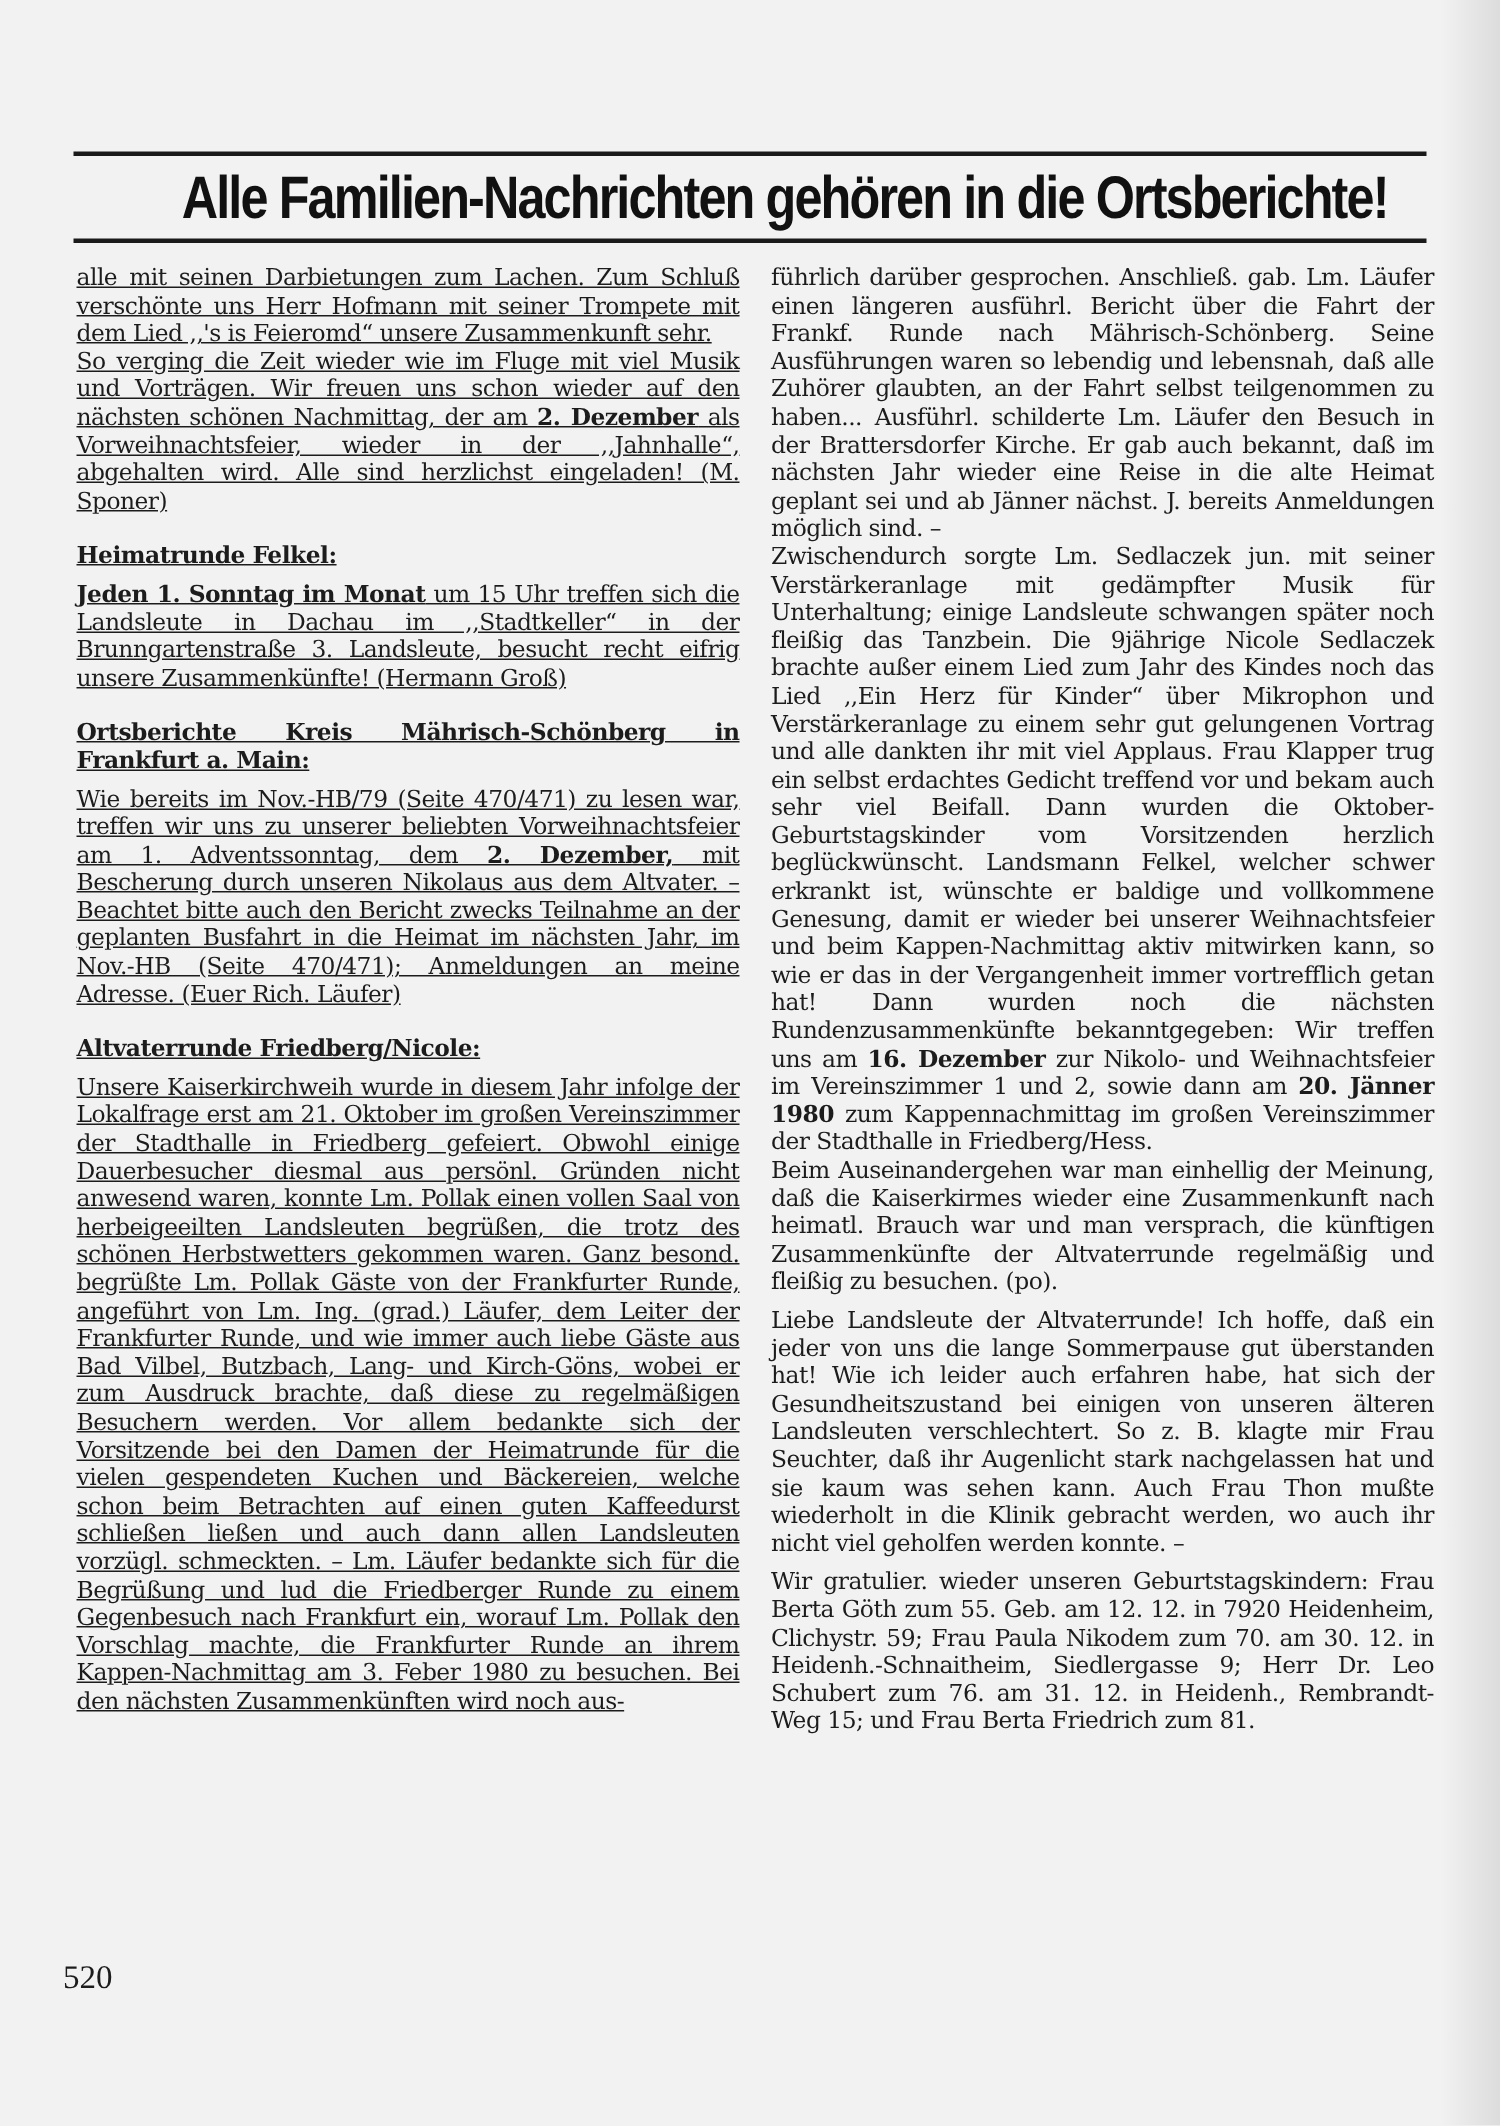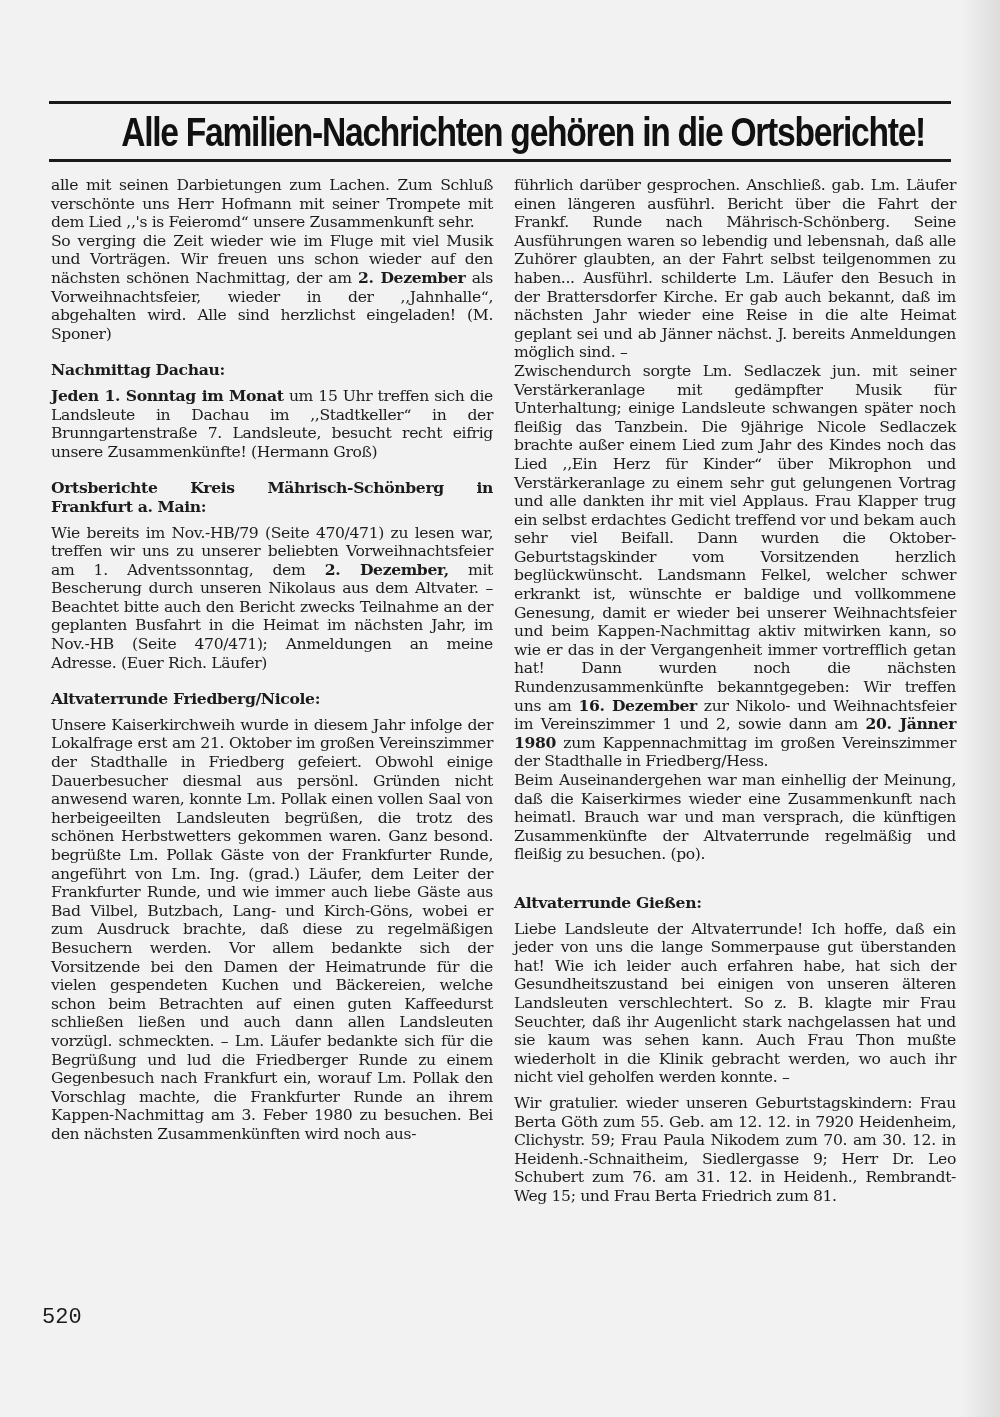--- a/index.html
+++ b/index.html
@@ -26,62 +26,61 @@
     letter-spacing: -1.5px;
     transform: scaleX(0.84); transform-origin: center;
     white-space: nowrap; color: #111;
   }
   .col {
     position: absolute; top: 176px; width: 442px;
     font-size: 15.6px; line-height: 18.6px;
     letter-spacing: -0.35px;
     text-align: justify;
   }
-  .col.left { left: 51px; }
+  .col.left { left: 51px; text-decoration: underline; }
   .col.right { left: 514px; }
   .col p { margin: 0; }
   .col h3 {
     margin: 0; font-size: 15.6px; line-height: 18.6px; font-weight: bold;
   }
   .gap-h { margin-top: 18px !important; }
   .gap-p { margin-top: 7px !important; }
   b { font-weight: bold; }
   .page-number {
     position: absolute; left: 42px; top: 1305px;
-    font-size: 22px; font-family: Liberation Mono, monospace;
+    font-size: 22px; font-family: Liberation Serif, serif;
   }
 </style>
 </head>
 <body>
 
 <div class="page-shade"></div>
 
 <div class="rule top"></div>
 <div class="headline">Alle Familien-Nachrichten gehören in die Ortsberichte!</div>
 <div class="rule bottom"></div>
 
 <div class="col left">
   <p>alle mit seinen Darbietungen zum Lachen. Zum Schluß verschönte uns Herr Hofmann mit seiner Trompete mit dem Lied ,,'s is Feieromd“ unsere Zusammenkunft sehr.</p>
   <p><span>So verging die Zeit wieder wie im Fluge mit viel Musik und Vorträgen. Wir freuen uns schon wieder auf den nächsten schönen Nachmittag, der am </span><b>2. Dezember</b><span> als Vorweihnachtsfeier, wieder in der ,,Jahnhalle“, abgehalten wird. Alle sind herzlichst eingeladen! (M. Sponer)</span></p>
 
-  <h3 class="gap-h">Nachmittag Dachau:</h3>
-  <p class="gap-p"><b>Jeden 1. Sonntag im Monat</b><span> um 15 Uhr treffen sich die Landsleute in Dachau im ,,Stadtkeller“ in der Brunngartenstraße 7. Landsleute, besucht recht eifrig unsere Zusammenkünfte! (Hermann Groß)</span></p>
+  <h3 class="gap-h">Heimatrunde Felkel:</h3>
+  <p class="gap-p"><b>Jeden 1. Sonntag im Monat</b><span> um 15 Uhr treffen sich die Landsleute in Dachau im ,,Stadtkeller“ in der Brunngartenstraße 3. Landsleute, besucht recht eifrig unsere Zusammenkünfte! (Hermann Groß)</span></p>
 
 
   <h3 class="gap-h">Ortsberichte Kreis Mährisch-Schönberg in Frankfurt a. Main:</h3>
   <p class="gap-p"><span>Wie bereits im Nov.-HB/79 (Seite 470/471) zu lesen war, treffen wir uns zu unserer beliebten Vorweihnachtsfeier am 1. Adventssonntag, dem </span><b>2. Dezember,</b><span> mit Bescherung durch unseren Nikolaus aus dem Altvater. – Beachtet bitte auch den Bericht zwecks Teilnahme an der geplanten Busfahrt in die Heimat im nächsten Jahr, im Nov.-HB (Seite 470/471); Anmeldungen an meine Adresse. (Euer Rich. Läufer)</span></p>
 
   <h3 class="gap-h">Altvaterrunde Friedberg/Nicole:</h3>
   <p class="gap-p">Unsere Kaiserkirchweih wurde in diesem Jahr infolge der Lokalfrage erst am 21. Oktober im großen Vereinszimmer der Stadthalle in Friedberg gefeiert. Obwohl einige Dauerbesucher diesmal aus persönl. Gründen nicht anwesend waren, konnte Lm. Pollak einen vollen Saal von herbeigeeilten Landsleuten begrüßen, die trotz des schönen Herbstwetters gekommen waren. Ganz besond. begrüßte Lm. Pollak Gäste von der Frankfurter Runde, angeführt von Lm. Ing. (grad.) Läufer, dem Leiter der Frankfurter Runde, und wie immer auch liebe Gäste aus Bad Vilbel, Butzbach, Lang- und Kirch-Göns, wobei er zum Ausdruck brachte, daß diese zu regelmäßigen Besuchern werden. Vor allem bedankte sich der Vorsitzende bei den Damen der Heimatrunde für die vielen gespendeten Kuchen und Bäckereien, welche schon beim Betrachten auf einen guten Kaffeedurst schließen ließen und auch dann allen Landsleuten vorzügl. schmeckten. – Lm. Läufer bedankte sich für die Begrüßung und lud die Friedberger Runde zu einem Gegenbesuch nach Frankfurt ein, worauf Lm. Pollak den Vorschlag machte, die Frankfurter Runde an ihrem Kappen-Nachmittag am 3. Feber 1980 zu besuchen. Bei den nächsten Zusammenkünften wird noch aus-</p>
 </div>
 
 <div class="col right">
   <p>führlich darüber gesprochen. Anschließ. gab. Lm. Läufer einen längeren ausführl. Bericht über die Fahrt der Frankf. Runde nach Mährisch-Schönberg. Seine Ausführungen waren so lebendig und lebensnah, daß alle Zuhörer glaubten, an der Fahrt selbst teilgenommen zu haben... Ausführl. schilderte Lm. Läufer den Besuch in der Brattersdorfer Kirche. Er gab auch bekannt, daß im nächsten Jahr wieder eine Reise in die alte Heimat geplant sei und ab Jänner nächst. J. bereits Anmeldungen möglich sind. –</p>
   <p><span>Zwischendurch sorgte Lm. Sedlaczek jun. mit seiner Verstärkeranlage mit gedämpfter Musik für Unterhaltung; einige Landsleute schwangen später noch fleißig das Tanzbein. Die 9jährige Nicole Sedlaczek brachte außer einem Lied zum Jahr des Kindes noch das Lied ,,Ein Herz für Kinder“ über Mikrophon und Verstärkeranlage zu einem sehr gut gelungenen Vortrag und alle dankten ihr mit viel Applaus. Frau Klapper trug ein selbst erdachtes Gedicht treffend vor und bekam auch sehr viel Beifall. Dann wurden die Oktober-Geburtstagskinder vom Vorsitzenden herzlich beglückwünscht. Landsmann Felkel, welcher schwer erkrankt ist, wünschte er baldige und vollkommene Genesung, damit er wieder bei unserer Weihnachtsfeier und beim Kappen-Nachmittag aktiv mitwirken kann, so wie er das in der Vergangenheit immer vortrefflich getan hat! Dann wurden noch die nächsten Rundenzusammenkünfte bekanntgegeben: Wir treffen uns am </span><b>16. Dezember</b><span> zur Nikolo- und Weihnachtsfeier im Vereinszimmer 1 und 2, sowie dann am </span><b>20. Jänner 1980</b><span> zum Kappennachmittag im großen Vereinszimmer der Stadthalle in Friedberg/Hess.</span></p>
   <p>Beim Auseinandergehen war man einhellig der Meinung, daß die Kaiserkirmes wieder eine Zusammenkunft nach heimatl. Brauch war und man versprach, die künftigen Zusammenkünfte der Altvaterrunde regelmäßig und fleißig zu besuchen. (po).</p>
 
-  <h3 class="gap-h" style="margin-top:30px !important">Altvaterrunde Gießen:</h3>
   <p class="gap-p">Liebe Landsleute der Altvaterrunde! Ich hoffe, daß ein jeder von uns die lange Sommerpause gut überstanden hat! Wie ich leider auch erfahren habe, hat sich der Gesundheitszustand bei einigen von unseren älteren Landsleuten verschlechtert. So z. B. klagte mir Frau Seuchter, daß ihr Augenlicht stark nachgelassen hat und sie kaum was sehen kann. Auch Frau Thon mußte wiederholt in die Klinik gebracht werden, wo auch ihr nicht viel geholfen werden konnte. –</p>
 
   <p class="gap-p">Wir gratulier. wieder unseren Geburtstagskindern: Frau Berta Göth zum 55. Geb. am 12. 12. in 7920 Heidenheim, Clichystr. 59; Frau Paula Nikodem zum 70. am 30. 12. in Heidenh.-Schnaitheim, Siedlergasse 9; Herr Dr. Leo Schubert zum 76. am 31. 12. in Heidenh., Rembrandt-Weg 15; und Frau Berta Friedrich zum 81.</p>
 </div>
 
 <div class="page-number">520</div>
 
 </body></html>

